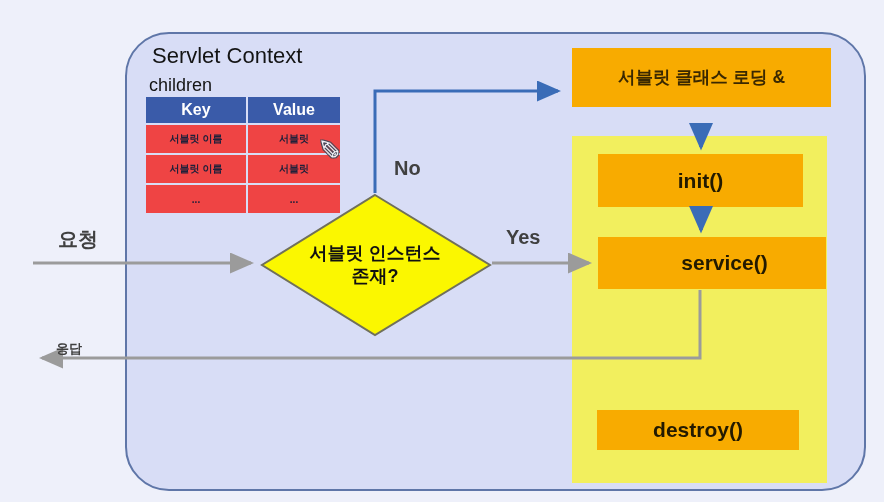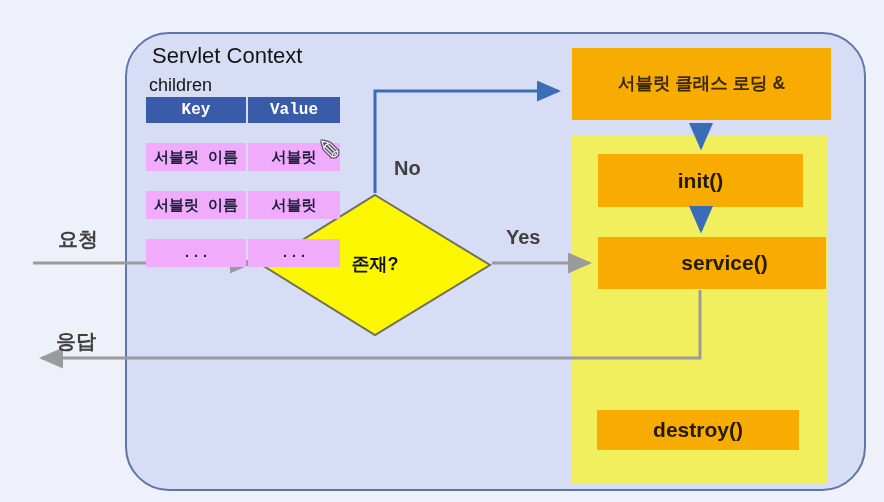--- a/index.html
+++ b/index.html
@@ -13,38 +13,38 @@
   .panel{
     left:125px;top:32px;width:741px;height:459px;
     background:#d8ddf6;border:2px solid #5f76a8;border-radius:44px;
     box-sizing:border-box;z-index:1;
   }
   .panel-title{left:152px;top:43px;font-size:22px;color:#141414;z-index:6;}
   .children-label{left:149px;top:75px;font-size:18px;color:#141414;z-index:6;}
   
   .ctx-table{
     left:146px;top:97px;width:200px;z-index:6;
-    display:grid;grid-template-columns:100px 92px;gap:20px 2px;font-family:Liberation Mono, monospace;
+    display:grid;grid-template-columns:100px 92px;gap:2px 2px;
   }
   .ctx-table .cell{
     display:flex;align-items:center;justify-content:center;
-    font-size:15px;font-weight:700;color:#20203a;
-    background:#f0abfc;height:28px;
+    font-size:10px;font-weight:700;color:#20203a;
+    background:#ef4444;height:28px;
   }
   .ctx-table .hcell{
     background:#3a5ba9;color:#ffffff;font-size:16px;height:26px;
   }
   .pencil{
     left:318px;top:131px;font-size:27px;color:#f4f4fa;z-index:7;
     transform:rotate(180deg);
     text-shadow:-1px -1px 0 #4a4a5a,1px -1px 0 #4a4a5a,-1px 1px 0 #4a4a5a,1px 1px 0 #4a4a5a;
   }
   
   .loading-box{
-    left:572px;top:48px;width:259px;height:72px;background:#f8ab00;
+    left:572px;top:48px;width:259px;height:59px;background:#f8ab00;
     display:flex;flex-direction:column;align-items:center;justify-content:center;
     z-index:2;line-height:1.35;
   }
   .loading-box span{font-size:17.5px;font-weight:700;color:#3a2800;}
   .lifecycle{
     left:572px;top:136px;width:255px;height:347px;background:#f2ef5e;z-index:2;
   }
   .method-box{
     background:#f8ab00;display:flex;align-items:center;justify-content:center;
     font-size:21px;font-weight:700;color:#231a00;z-index:3;text-align:center;
@@ -56,21 +56,21 @@
   .diamond-label{
     left:262px;top:195px;width:226px;height:140px;z-index:6;
     display:flex;flex-direction:column;align-items:center;justify-content:center;
     font-size:18px;font-weight:700;color:#111;line-height:1.3;text-align:center;
   }
   
   .lbl{z-index:6;color:#404040;}
   .no-label{left:394px;top:157px;font-size:20px;font-weight:700;}
   .yes-label{left:506px;top:226px;font-size:20px;font-weight:700;}
   .request-label{left:58px;top:226px;font-size:20px;font-weight:600;}
-  .response-label{left:56px;top:328px;font-size:20px;font-weight:600;}
+  .response-label{left:56px;top:340px;font-size:13px;font-weight:600;}
   
   .wires{left:0;top:0;width:884px;height:502px;z-index:5;pointer-events:none;}
 </style>
 </head>
 <body>
 
 <div class="abs panel"></div>
 
 <div class="abs panel-title">Servlet Context</div>
 <div class="abs children-label">children</div>
@@ -109,19 +109,20 @@
   <polyline points="375,193 375,91 558,91" fill="none" stroke="#3a6cb7" stroke-width="3" marker-end="url(#ablue)"></polyline>
   <line x1="701" y1="126" x2="701" y2="147" stroke="#3a6cb7" stroke-width="3.5" marker-end="url(#ablue)"></line>
   <line x1="701" y1="209" x2="701" y2="230" stroke="#3a6cb7" stroke-width="3.5" marker-end="url(#ablue)"></line>
   <line x1="33" y1="263" x2="251" y2="263" stroke="#9b9b9b" stroke-width="3" marker-end="url(#agray)"></line>
   <line x1="492" y1="263" x2="589" y2="263" stroke="#9b9b9b" stroke-width="3" marker-end="url(#agray)"></line>
   <polyline points="700,290 700,358 42,358" fill="none" stroke="#9b9b9b" stroke-width="3" marker-end="url(#agray)"></polyline>
   <polygon points="375,195 490,265 375,335 262,265" fill="#fbf700" stroke="#70705a" stroke-width="2"></polygon>
 </svg>
 
 <div class="abs diamond-label">
+  <span>서블릿 인스턴스</span>
   <span>존재?</span>
 </div>
 
 <div class="abs lbl no-label">No</div>
 <div class="abs lbl yes-label">Yes</div>
 <div class="abs lbl request-label">요청</div>
 <div class="abs lbl response-label">응답</div>
 
 </body></html>

